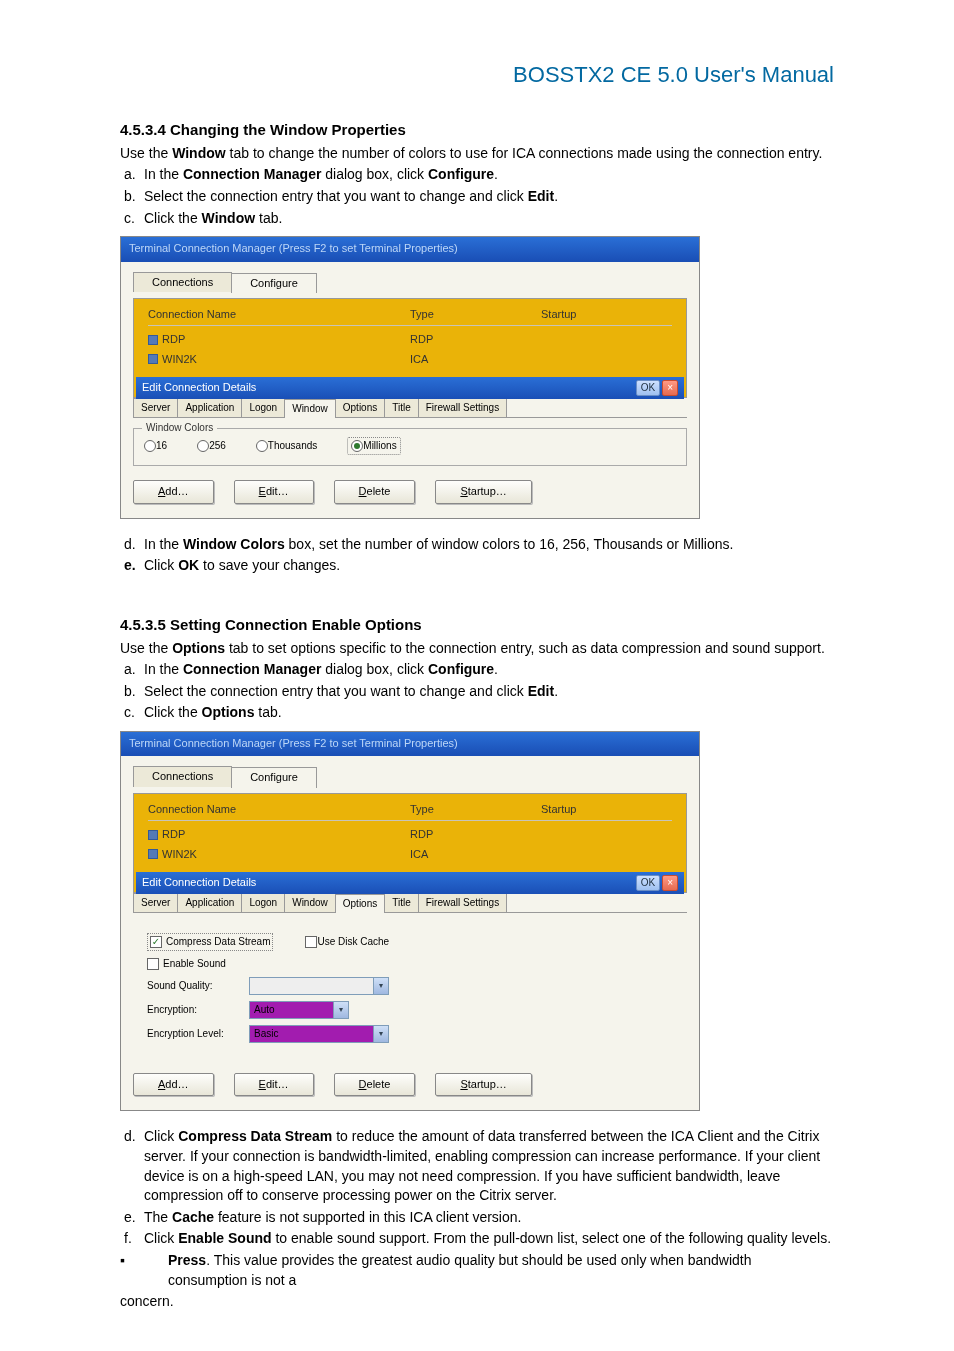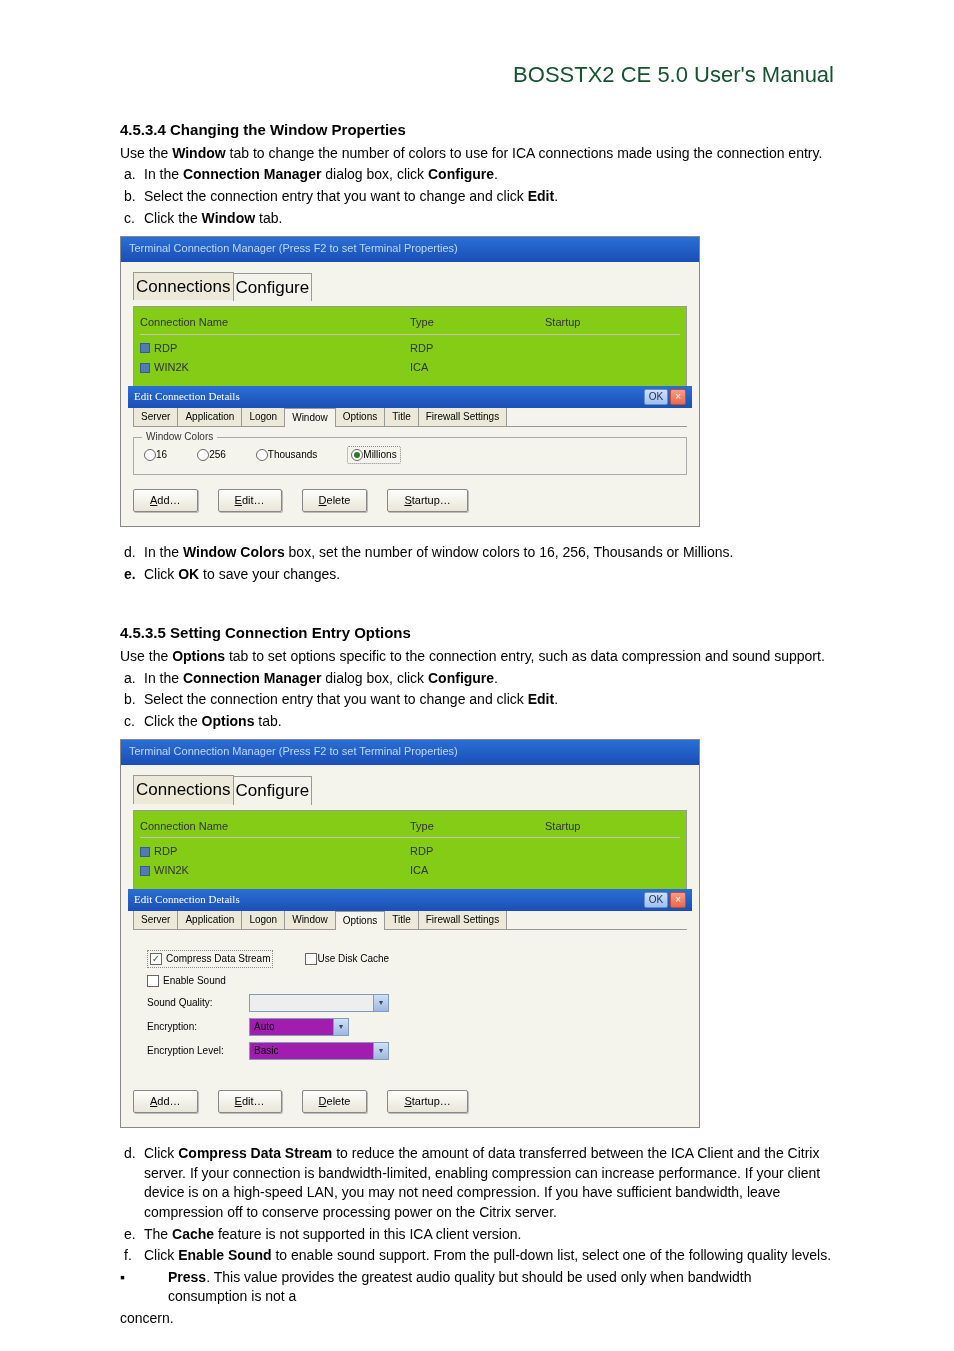--- a/index.html
+++ b/index.html
@@ -13,21 +13,21 @@
   }
   .page {
     width: 954px;
     min-height: 1351px;
     margin: 0 auto;
     padding: 60px 120px 40px 120px;
     position: relative;
   }
   .doc-title {
     text-align: right;
-    color: #14532d;
+    color: #0369a1;
     font-size: 22px;
     margin-bottom: 28px;
   }
   .sect {
     font-weight: bold;
     font-size: 15px;
     margin-top: 8px;
     margin-bottom: 4px;
   }
   .para {
@@ -75,38 +75,38 @@
     background: #f5f4ec;
   }
   .tabs {
     display: flex;
     gap: 0;
     margin-bottom: 6px;
   }
   .tab {
     border: 1px solid #999;
     border-bottom: none;
-    padding: 2px 2px;
+    padding: 2px 18px;
     background: #f5f4ec;
-    font-size: 17px;
+    font-size: 11px;
     margin-right: -1px;
   }
   .tab.active {
     background: #f5f4ec;
     position: relative;
     top: 1px;
     z-index: 2;
   }
   .tab.inactive {
     background: #ece9d8;
   }
   .tabframe {
     border: 1px solid #999;
-    padding: 8px 6px;
-    background: #84cc16;
+    padding: 8px 14px;
+    background: #eab308;
     position: relative;
   }
   .conn-table {
     width: 100%;
     font-size: 11px;
   }
   .conn-head {
     display: flex;
     border-bottom: 1px solid #c8c4b8;
     padding-bottom: 3px;
@@ -134,21 +134,21 @@
   }
   .titlebar2 {
     background: linear-gradient(#2a6fd6, #1a4fb6);
     color: #fff;
     padding: 3px 6px;
     font-size: 11px;
     display: flex;
     align-items: center;
     margin: 8px -12px -10px -12px;
   }
-  .titlebar2 .t { flex: 1; font-family: Liberation Serif, serif; }
+  .titlebar2 .t { flex: 1; }
   .okbtn {
     background: linear-gradient(#cde0ff, #9fc0f0);
     color: #234;
     border: 1px solid #6a8ec6;
     font-size: 10px;
     padding: 0 4px;
     border-radius: 2px;
   }
   .xbtn {
     background: linear-gradient(#ff9a84, #e66a50);
@@ -238,21 +238,21 @@
   .btn-row {
     display: flex;
     gap: 20px;
     justify-content: flex-start;
     padding: 4px 0;
     margin-top: 10px;
   }
   .btn {
     border: 1px solid #888;
     background: linear-gradient(#fefefc, #e8e6d8);
-    padding: 3px 16px;
+    padding: 3px 24px;
     font-size: 11px;
     border-radius: 2px;
     box-shadow: 1px 1px 0 #bbb;
     cursor: default;
   }
   .underline-first::first-letter { text-decoration: underline; }
   .opt-row {
     display: flex;
     align-items: center;
     gap: 12px;
@@ -410,21 +410,21 @@
         <div class="content">In the <b>Window Colors</b> box, set the number of window colors to 16, 256, Thousands or Millions.</div>
       </div>
     <div class="list-row">
         <div class="marker"><b>e.</b></div>
         <div class="content">Click <b>OK</b> to save your changes.</div>
       </div>
   </div>
 
   <div style="height: 28px;"></div>
 
-  <div class="sect">4.5.3.5  Setting Connection Entry Options</div>
+  <div class="sect">4.5.3.5  Setting Connection Enable Options</div>
   <div class="para">
     Use the <b>Options</b> tab to set options specific to the connection entry, such as data compression and sound support.
   </div>
   <div class="list">
     <div class="list-row">
         <div class="marker">a.</div>
         <div class="content">In the <b>Connection Manager</b> dialog box, click <b>Configure</b>.</div>
       </div>
     <div class="list-row">
         <div class="marker">b.</div>

